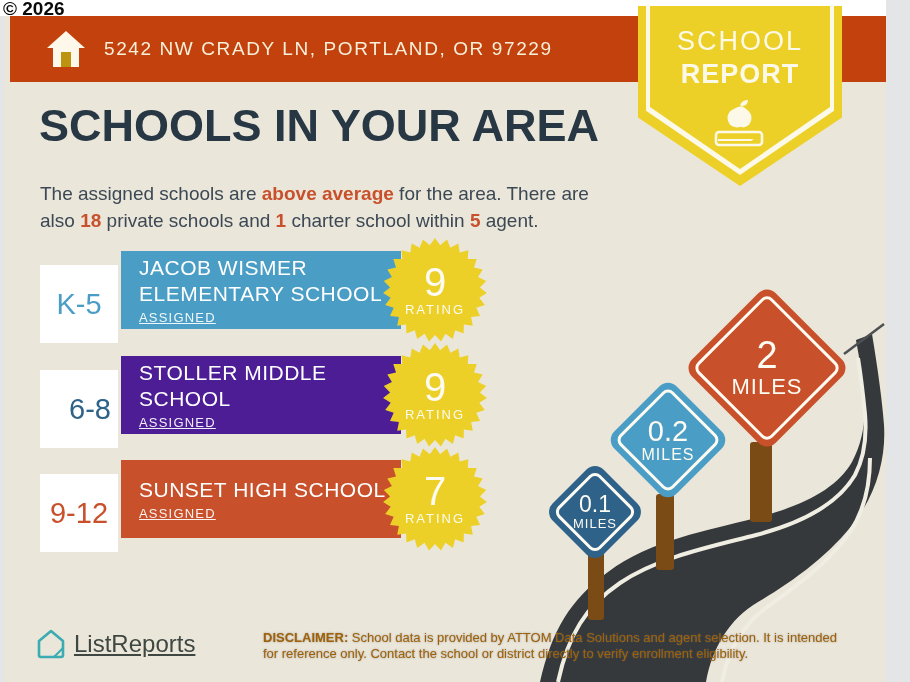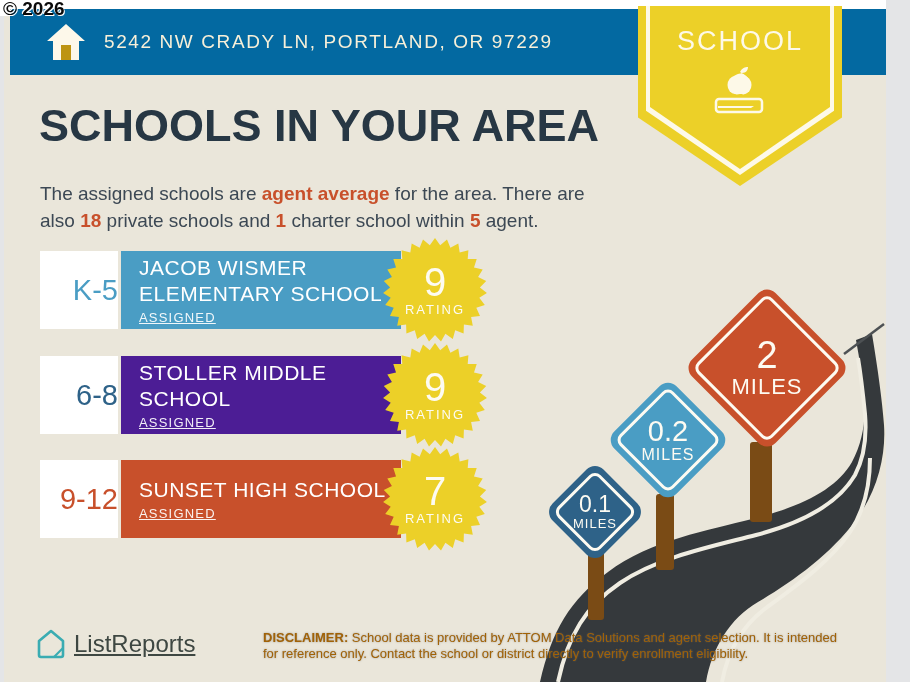--- a/index.html
+++ b/index.html
@@ -5,21 +5,21 @@
   html,body{margin:0;padding:0;background:#bfbfbf;}
   *{box-sizing:border-box;font-family:"Liberation Sans",sans-serif;}
   #stage{position:relative;width:910px;height:682px;background:#e4e5e7;overflow:hidden;margin:0 auto;}
   
   .paper{position:absolute;left:4px;top:0;width:882px;height:682px;background:#eae6da;}
   .top-strip{position:absolute;left:0;top:0;width:886px;height:16px;background:#ffffff;}
   
   .copyright{position:absolute;left:3px;top:-2px;font-size:19px;font-weight:bold;color:#0a0a0a;
     text-shadow:1px 1px 0 #fff,-1px -1px 0 #fff;z-index:30;}
   
-  .header-bar{position:absolute;left:10px;top:9px;width:876px;height:66px;background:#0369a1;
+  .header-bar{position:absolute;left:10px;top:16px;width:876px;height:66px;background:#c2410c;
     display:flex;align-items:center;z-index:5;}
   .house-icon{margin-left:36px;width:40px;height:38px;}
   .address{margin-left:18px;color:#f8f0d9;font-size:19px;letter-spacing:1.6px;}
   
   .badge{position:absolute;left:638px;top:6px;width:204px;height:180px;z-index:10;}
   .badge .b1,.badge .b2,.badge .b3{position:absolute;
     clip-path:polygon(0 0,100% 0,100% 62%,50% 100%,0 62%);}
   .badge .b1{left:0;top:0;right:0;bottom:0;background:#ecd028;}
   .badge .b2{left:8px;top:0;right:8px;bottom:11px;background:#fdf9e8;}
   .badge .b3{left:12px;top:0;right:12px;bottom:17px;background:#ecd028;}
@@ -29,22 +29,22 @@
   .badge-icons{margin-top:6px;}
   
   .page-title{position:absolute;left:39px;top:101px;font-size:45px;line-height:50px;font-weight:700;
     color:#273744;letter-spacing:0;}
   .intro{position:absolute;left:40px;top:161px;width:585px;font-size:19px;line-height:27px;
     color:#3c4854;white-space:pre-line;}
   .intro b{color:#c8502b;}
   
   .row{position:absolute;left:40px;width:450px;height:78px;}
   .row.r1{top:251px;} .row.r2{top:356px;} .row.r3{top:460px;}
-  .grade-box{position:absolute;left:0;top:0;width:78px;height:78px;background:#fff;
-    display:flex;align-items:center;justify-content:flex-end;font-size:29px;}
+  .grade-box{position:absolute;left:0;top:14px;width:78px;height:78px;background:#fff;
+    display:flex;align-items:center;justify-content:center;font-size:29px;}
   .bar{position:absolute;left:81px;top:0;width:280px;height:78px;color:#fff;
     display:flex;flex-direction:column;justify-content:center;padding-left:18px;}
   .r1 .grade-box{color:#4a9dc4;} .r1 .bar{background:#4a9dc4;}
   .r2 .grade-box{color:#2e6288;padding-left:22px;} .r2 .bar{background:#4c1d95;}
   .r3 .grade-box{color:#c8502b;} .r3 .bar{background:#c8502b;}
   .school-name{font-size:21px;line-height:26px;letter-spacing:0.5px;white-space:pre-line;}
   .school-status{font-size:13px;letter-spacing:1.2px;margin-top:3px;opacity:.92;text-decoration:underline;}
   .starburst{position:absolute;left:340px;top:-16px;width:110px;height:110px;}
   .starburst svg{position:absolute;left:0;top:0;}
   .star-text{position:absolute;left:0;top:0;width:110px;height:110px;display:flex;flex-direction:column;
@@ -124,38 +124,39 @@
     </svg>
     <div class="address">5242 NW CRADY LN, PORTLAND, OR 97229</div>
   </div>
 
   <div class="badge">
     <div class="b1"></div>
     <div class="b2"></div>
     <div class="b3"></div>
     <div class="badge-content">
       <div class="badge-line1">SCHOOL</div>
+      <div class="badge-line2">REPORT</div>
       <div class="badge-icons">
         <svg width="64" height="52" viewBox="0 0 64 52">
           <path fill="#fdf9e8" d="M32 9 c2-4 5-5 8-5 c0 3-2 6-6 6 c-4 1-9 2-11 7 c-2 5 0 12 4 14 c2 1 3 0 5 0 c2 0 3 1 5 0 c4-2 6-9 4-14 c-2-5-6-6-9-8 z"></path>
           <ellipse fill="#fdf9e8" cx="27" cy="22" rx="7.5" ry="9"></ellipse>
           <ellipse fill="#fdf9e8" cx="36" cy="22" rx="7.5" ry="9"></ellipse>
           <g>
             <rect x="8" y="36" width="46" height="13" rx="3" fill="none" stroke="#fdf9e8" stroke-width="2.5"></rect>
             <path d="M10 43 H46 L43 45 H10" fill="#fdf9e8"></path>
           </g>
         </svg>
       </div>
     </div>
   </div>
 
   <div class="copyright">© 2026</div>
 
   <div class="page-title">SCHOOLS IN YOUR AREA</div>
-  <p class="intro"><span>The assigned schools are </span><b>agent average</b><span> for the area. There are
+  <p class="intro"><span>The assigned schools are </span><b>above average</b><span> for the area. There are
 also </span><b>18</b><span> private schools and </span><b>1</b><span> charter school within </span><b>5</b><span> agent.</span></p>
 
   <div class="row r1">
     <div class="grade-box">
       <span>K-5</span>
     </div>
     <div class="bar">
       <div class="school-name">JACOB WISMER
 ELEMENTARY SCHOOL</div>
       <div class="school-status">ASSIGNED</div>

